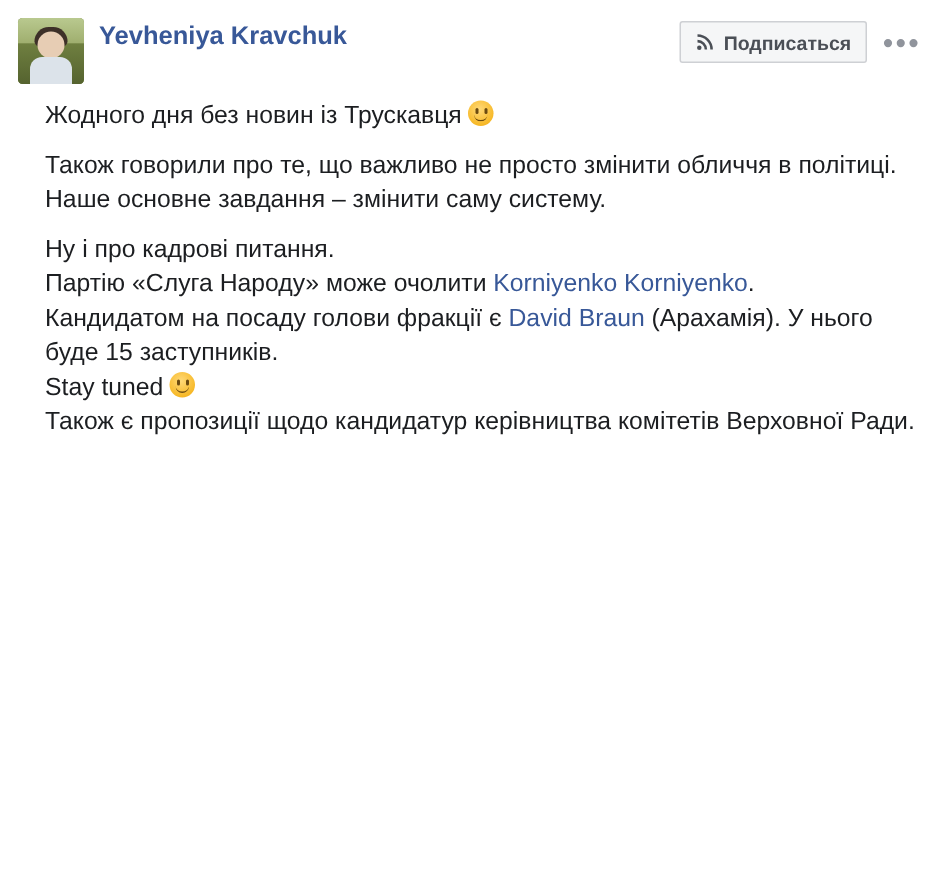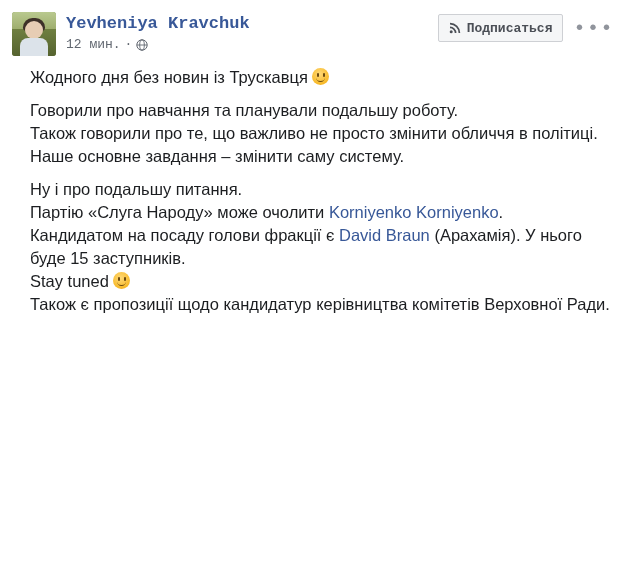--- a/index.html
+++ b/index.html
@@ -19,21 +19,20 @@
     height: 588px;
     background: #ffffff;
     box-sizing: border-box;
     position: relative;
   }
   .post-header {
     display: flex;
     align-items: flex-start;
     padding: 12px 12px 0 12px;
     position: relative;
-    font-family: Liberation Mono, monospace;
   }
   .avatar {
     width: 44px;
     height: 44px;
     border-radius: 3px;
     overflow: hidden;
     flex: 0 0 44px;
     background: #7a8b4a;
     position: relative;
   }
@@ -205,31 +204,20 @@
     <div class="avatar">
       <div class="sky"></div>
       <div class="ground"></div>
       <div class="hair"></div>
       <div class="face"></div>
       <div class="body"></div>
     </div>
 
     <div class="header-text">
       <div class="author-name">Yevheniya Kravchuk</div>
-      <div class="meta-row">
-        <span class="meta-time">12 мин.</span>
-        <span class="meta-sep">·</span>
-        <span class="globe-icon">
-          <svg width="12" height="12" viewBox="0 0 12 12">
-            <circle cx="6" cy="6" r="5.2" fill="none" stroke="#616770" stroke-width="1"></circle>
-            <ellipse cx="6" cy="6" rx="2.3" ry="5.2" fill="none" stroke="#616770" stroke-width="0.9"></ellipse>
-            <line x1="0.9" y1="6" x2="11.1" y2="6" stroke="#616770" stroke-width="0.9"></line>
-          </svg>
-        </span>
-      </div>
     </div>
 
     <div class="header-actions">
       <div class="follow-button">
         <span class="rss">
           <svg width="12" height="12" viewBox="0 0 12 12">
             <circle cx="2.2" cy="9.8" r="1.5" fill="#4b4f56"></circle>
             <path d="M1 5.4a5.6 5.6 0 0 1 5.6 5.6" fill="none" stroke="#4b4f56" stroke-width="1.7"></path>
             <path d="M1 1.6a9.4 9.4 0 0 1 9.4 9.4" fill="none" stroke="#4b4f56" stroke-width="1.7"></path>
           </svg>
@@ -237,23 +225,22 @@
         <span>Подписаться</span>
       </div>
       <div class="more-button">•••</div>
     </div>
 
   </div>
 
   <div class="post-body" id="post-body">
       <p class="para">Жодного дня без новин із Трускавця <span class="emoji"><span class="eye l"></span><span class="eye r"></span><span class="mouth"></span></span></p>
       <div class="gap"></div>
-      <p class="para">Говорили про навчання та планували подальшу роботу.</p>
       <p class="para">Також говорили про те, що важливо не просто змінити обличчя в політиці. Наше основне завдання – змінити саму систему.</p>
       <div class="gap"></div>
-      <p class="para">Ну і про подальшу питання.</p>
+      <p class="para">Ну і про кадрові питання.</p>
       <p class="para">Партію «Слуга Народу» може очолити <span class="link">Korniyenko Korniyenko</span>.</p>
       <p class="para">Кандидатом на посаду голови фракції є <span class="link">David Braun</span> (Арахамія). У нього буде 15 заступників.</p>
       <p class="para">Stay tuned <span class="emoji"><span class="eye l"></span><span class="eye r"></span><span class="mouth"></span></span></p>
       <p class="para">Також є пропозиції щодо кандидатур керівництва комітетів Верховної Ради.</p>
     </div>
 
 </div>
 
 </body></html>

